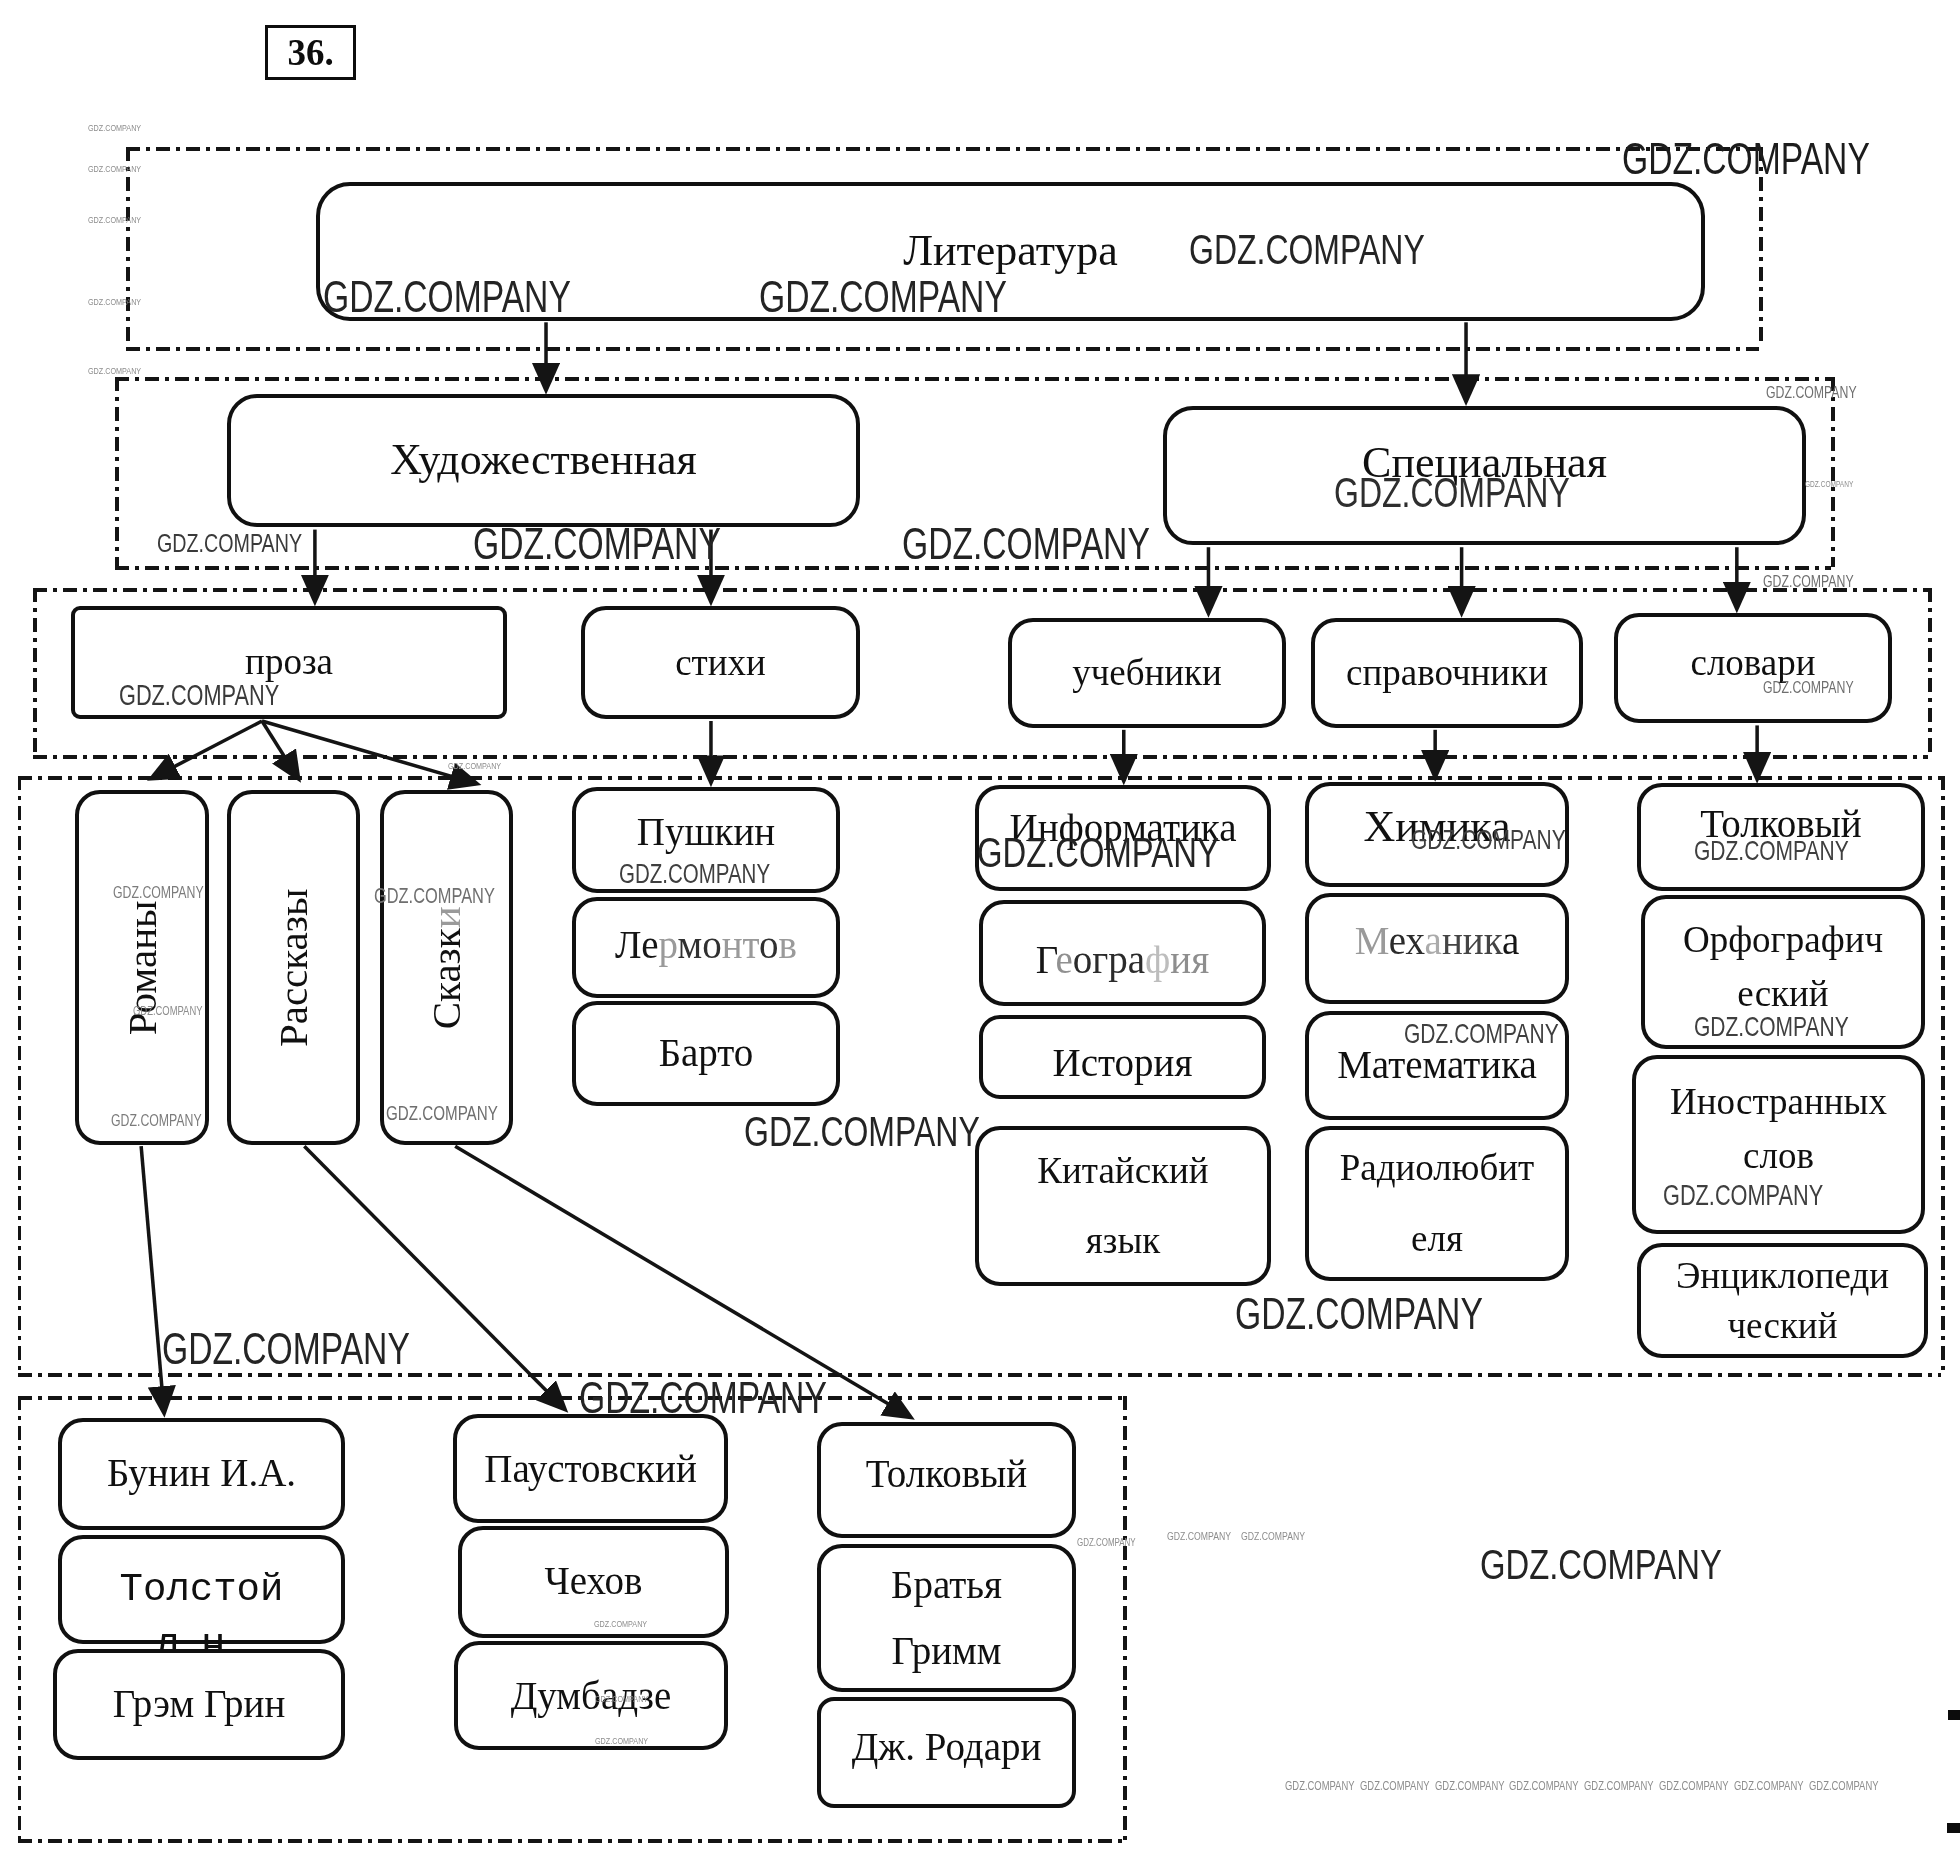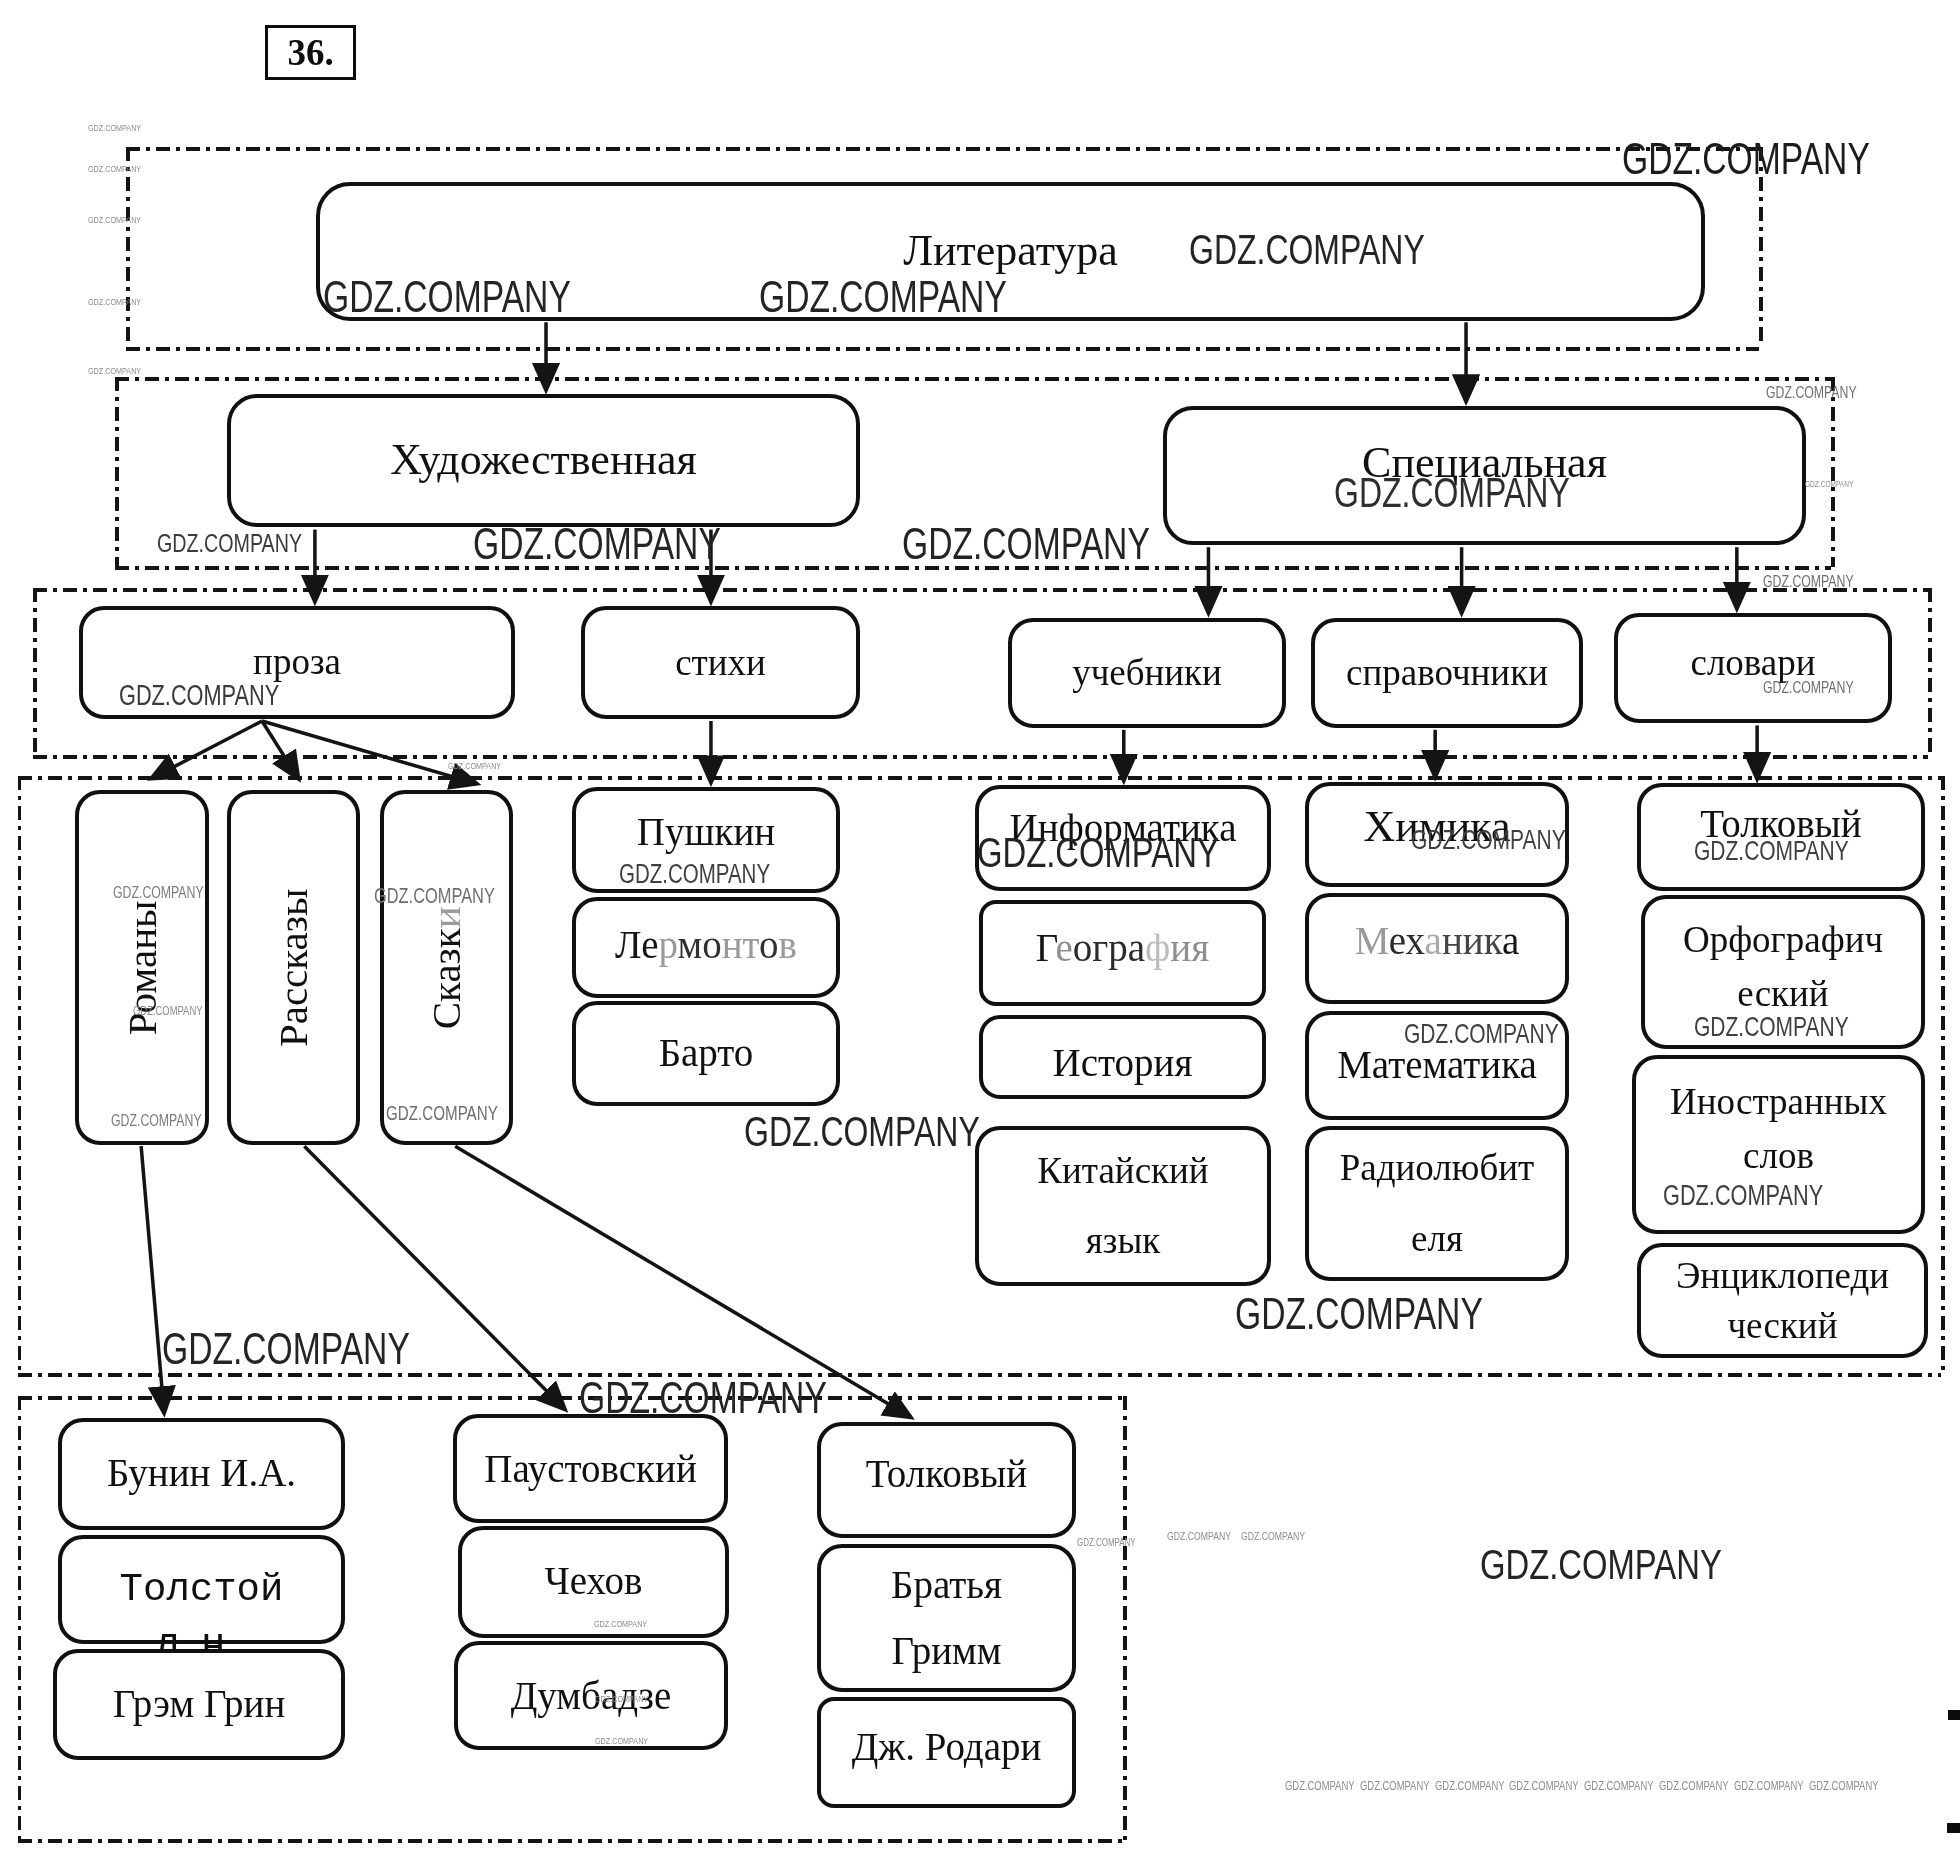--- a/index.html
+++ b/index.html
@@ -51,21 +51,21 @@
     <div class="bl v" style="left: 1123px; top: 1396px; width: 3.5px; height: 444px;"></div>
     <div class="node" style="left: 316px; top: 182px; width: 1389px; height: 139px; font-size: 44px; border-radius: 34px;">
       <div class="label">Литература</div>
     </div>
     <div class="node" style="left: 227px; top: 394px; width: 633px; height: 133px; font-size: 44px; border-radius: 30px;">
       <div class="label">Художественная</div>
     </div>
     <div class="node vtop" style="left: 1163px; top: 406px; width: 643px; height: 139px; font-size: 44px; border-radius: 30px;">
       <div class="label" style="padding-top: 19.4px;">Специальная</div>
     </div>
-    <div class="node vtop" style="left: 79px; top: 606px; width: 436px; height: 113px; font-size: 37px; border-radius: 25px;">
+    <div class="node vtop" style="left: 71px; top: 606px; width: 436px; height: 113px; font-size: 37px; border-radius: 9px;">
       <div class="label" style="padding-top: 23px;">проза</div>
     </div>
     <div class="node" style="left: 581px; top: 606px; width: 279px; height: 113px; font-size: 37px; border-radius: 25px;">
       <div class="label">стихи</div>
     </div>
     <div class="node" style="left: 1008px; top: 618px; width: 278px; height: 110px; font-size: 37px; border-radius: 25px;">
       <div class="label">учебники</div>
     </div>
     <div class="node" style="left: 1311px; top: 618px; width: 272px; height: 110px; font-size: 37px; border-radius: 25px;">
       <div class="label">справочники</div>
@@ -87,21 +87,21 @@
     </div>
     <div class="node vtop" style="left: 572px; top: 897px; width: 268px; height: 101px; font-size: 39px; border-radius: 25px;">
       <div class="label" style="padding-top: 14px;"><span style="color: rgb(21, 21, 21);">Ле</span><span style="color: rgb(154, 154, 154);">р</span><span style="color: rgb(48, 48, 48);">мо</span><span style="color: rgb(154, 154, 154);">нт</span><span style="color: rgb(48, 48, 48);">о</span><span style="color: rgb(154, 154, 154);">в</span></div>
     </div>
     <div class="node" style="left: 572px; top: 1001px; width: 268px; height: 105px; font-size: 39px; border-radius: 25px;">
       <div class="label">Барто</div>
     </div>
     <div class="node vtop" style="left: 975px; top: 785px; width: 296px; height: 106px; font-size: 39px; border-radius: 25px;">
       <div class="label" style="padding-top: 8.8px;">Информатика</div>
     </div>
-    <div class="node vtop" style="left: 979px; top: 900px; width: 287px; height: 106px; font-size: 39px; border-radius: 17px;">
+    <div class="node vtop" style="left: 979px; top: 900px; width: 287px; height: 106px; font-size: 39px; border-radius: 25px; align-items: center;">
       <div class="label" style="padding-top: 14px;"><span style="color: rgb(21, 21, 21);">Г</span><span style="color: rgb(144, 144, 144);">е</span><span style="color: rgb(43, 43, 43);">огра</span><span style="color: rgb(189, 189, 189);">ф</span><span style="color: rgb(142, 142, 142);">ия</span></div>
     </div>
     <div class="node vtop" style="left: 979px; top: 1015px; width: 287px; height: 84px; font-size: 39px; border-radius: 21px;">
       <div class="label" style="padding-top: 14px;">История</div>
     </div>
     <div class="node" style="left: 975px; top: 1126px; width: 296px; height: 160px; font-size: 37px; border-radius: 25px;">
       <div class="label" style="line-height: 1.9;">Китайский
 язык</div>
     </div>
     <div class="node vtop" style="left: 1305px; top: 782px; width: 264px; height: 105px; font-size: 44px; border-radius: 25px;">

